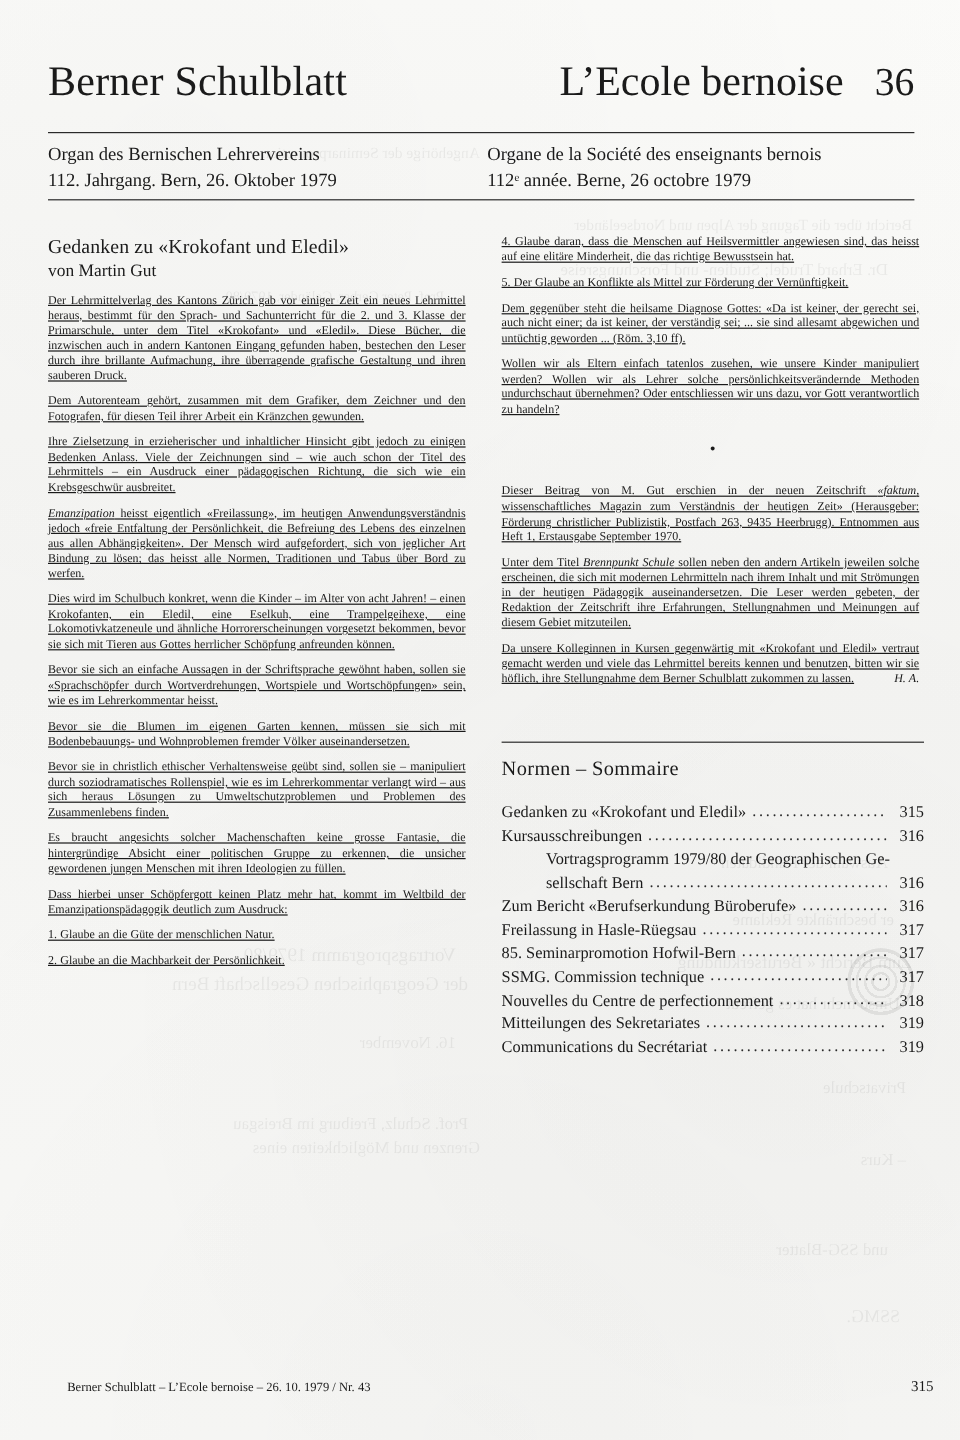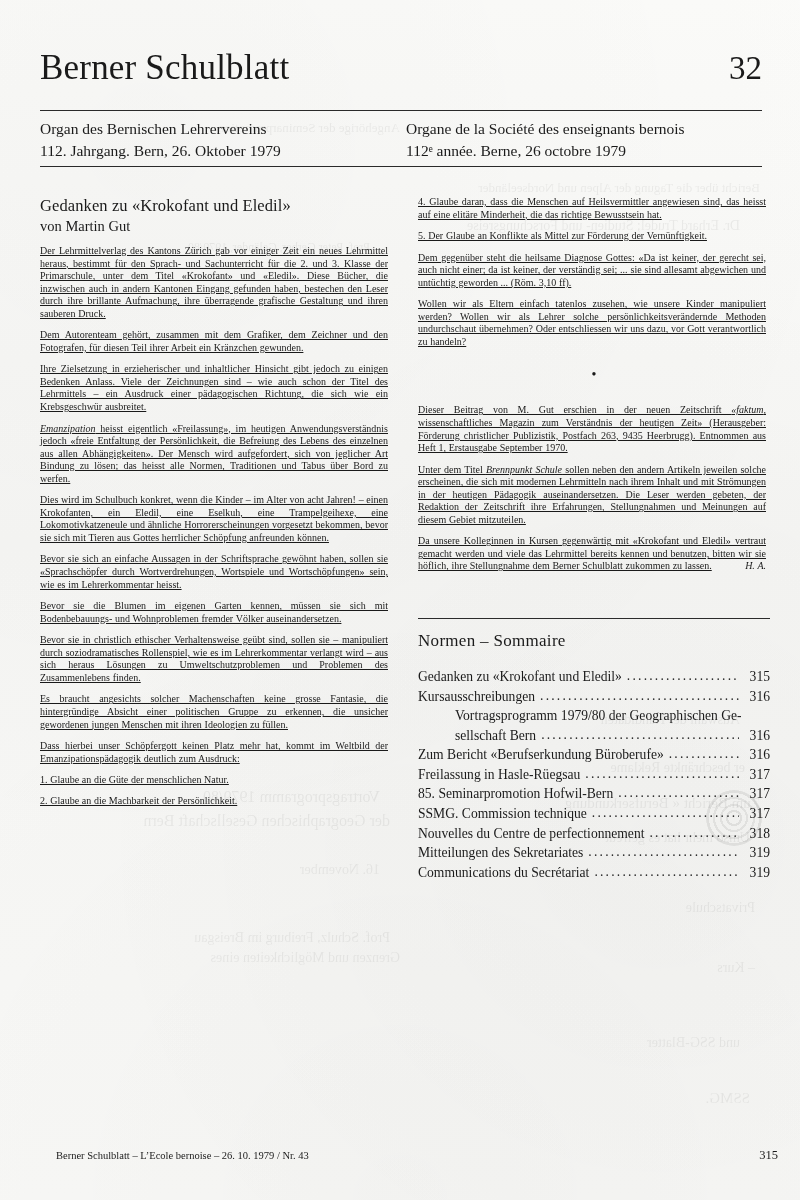--- a/index.html
+++ b/index.html
@@ -253,21 +253,22 @@
       <div class="st-line" style="left: 45px; top: 960px; font-size: 14px;">– Kurs</div>
     </div>
 
   <div class="stamp"></div>
 
   <div class="content">
 
     <div class="masthead">
       <div class="mast-left">Berner Schulblatt</div>
       <div class="mast-right">
-        <span class="mast-issue">32</span>
+        <span class="mast-title-fr">L’Ecole bernoise</span>
+        <span class="mast-issue">36</span>
       </div>
     </div>
 
     <div class="rule rule-top"></div>
 
     <div class="subhead">
       <div class="sub-col">
         <div>Organ des Bernischen Lehrervereins</div>
         <div>112. Jahrgang. Bern, 26. Oktober 1979</div>
       </div>

